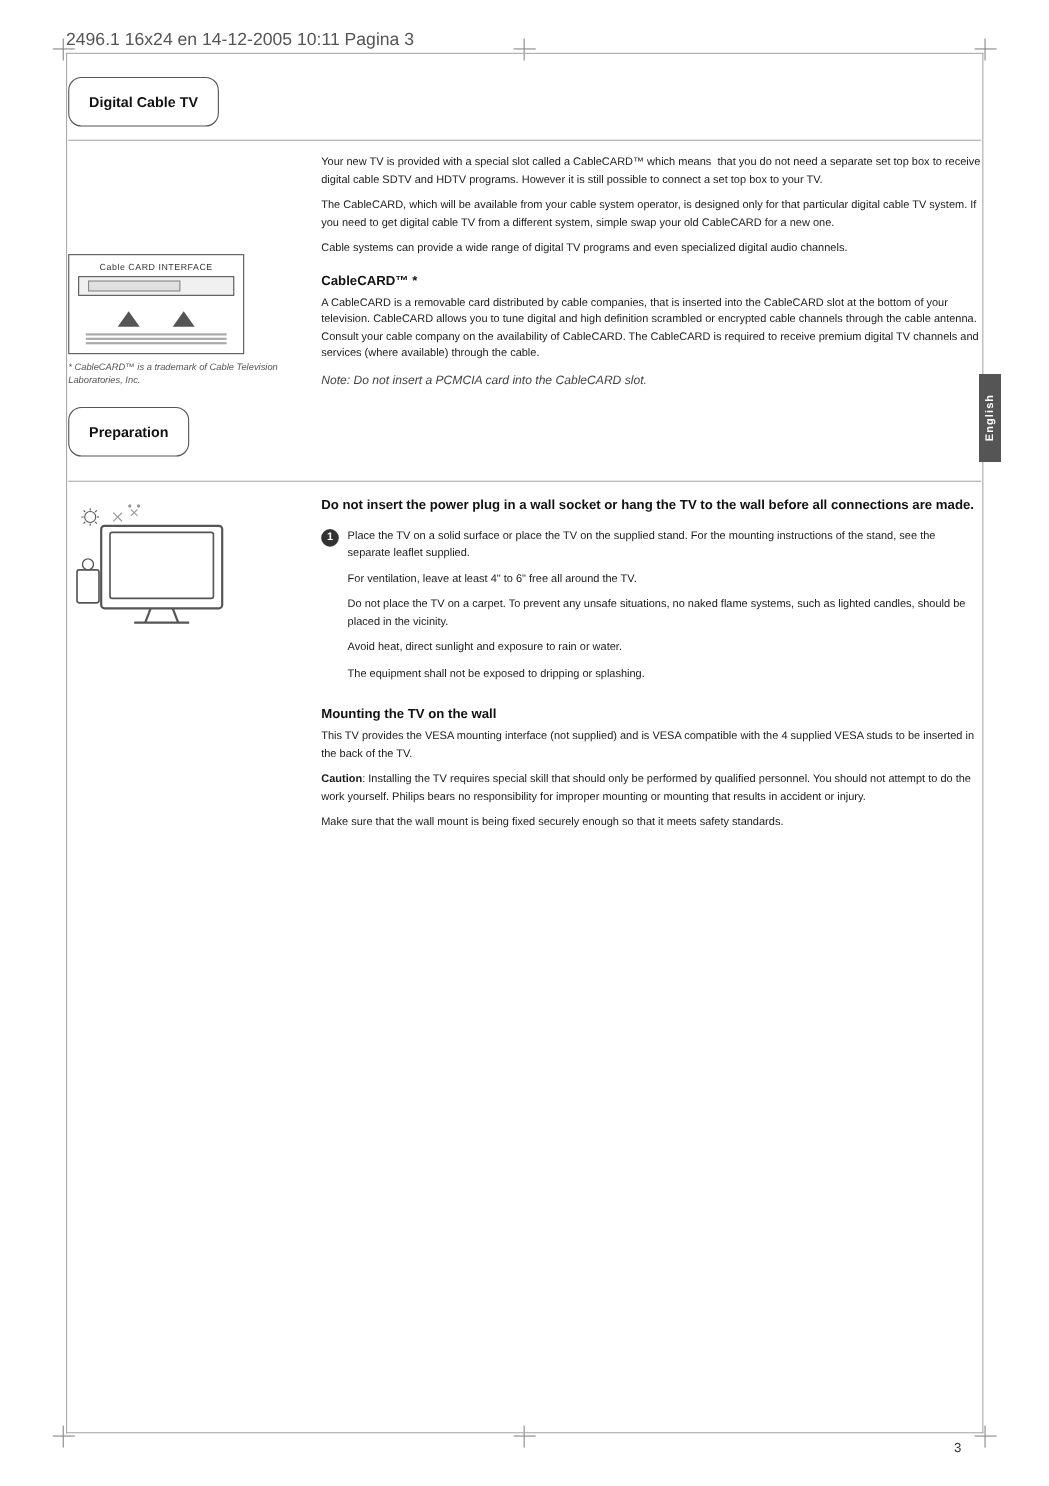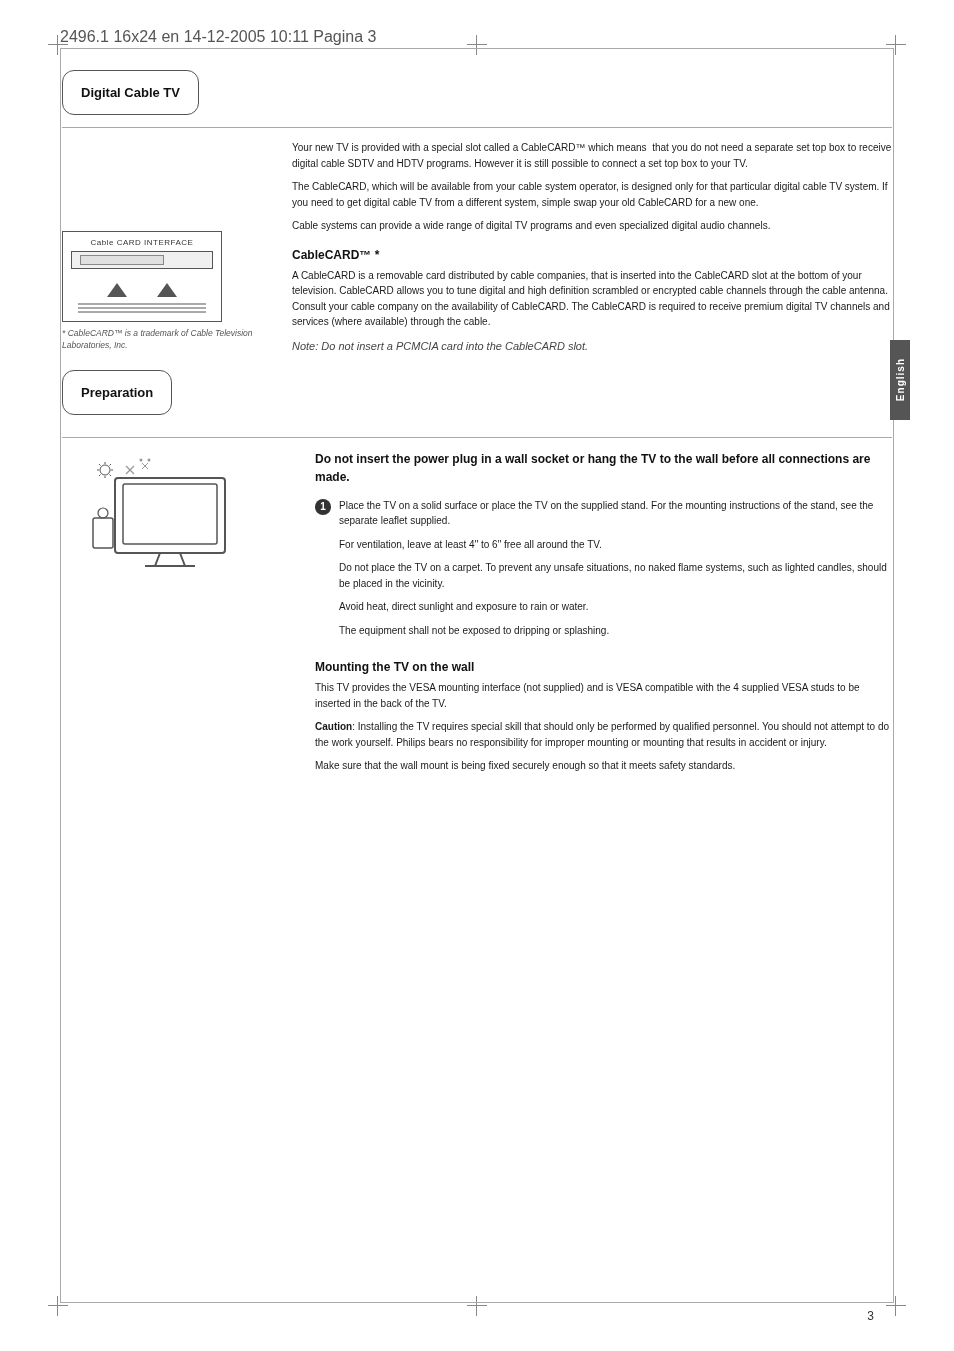--- a/index.html
+++ b/index.html
@@ -246,21 +246,20 @@
     .prep-divider {
       border: none;
       border-top: 1.5px solid #aaa;
       margin-bottom: 12px;
     }
 
     .prep-two-col {
       display: flex;
       gap: 20px;
       align-items: flex-start;
-      padding-left: 23px;
     }
 
     .prep-left-col {
       width: 210px;
       flex-shrink: 0;
     }
 
     .prep-right-col {
       flex: 1;
     }

